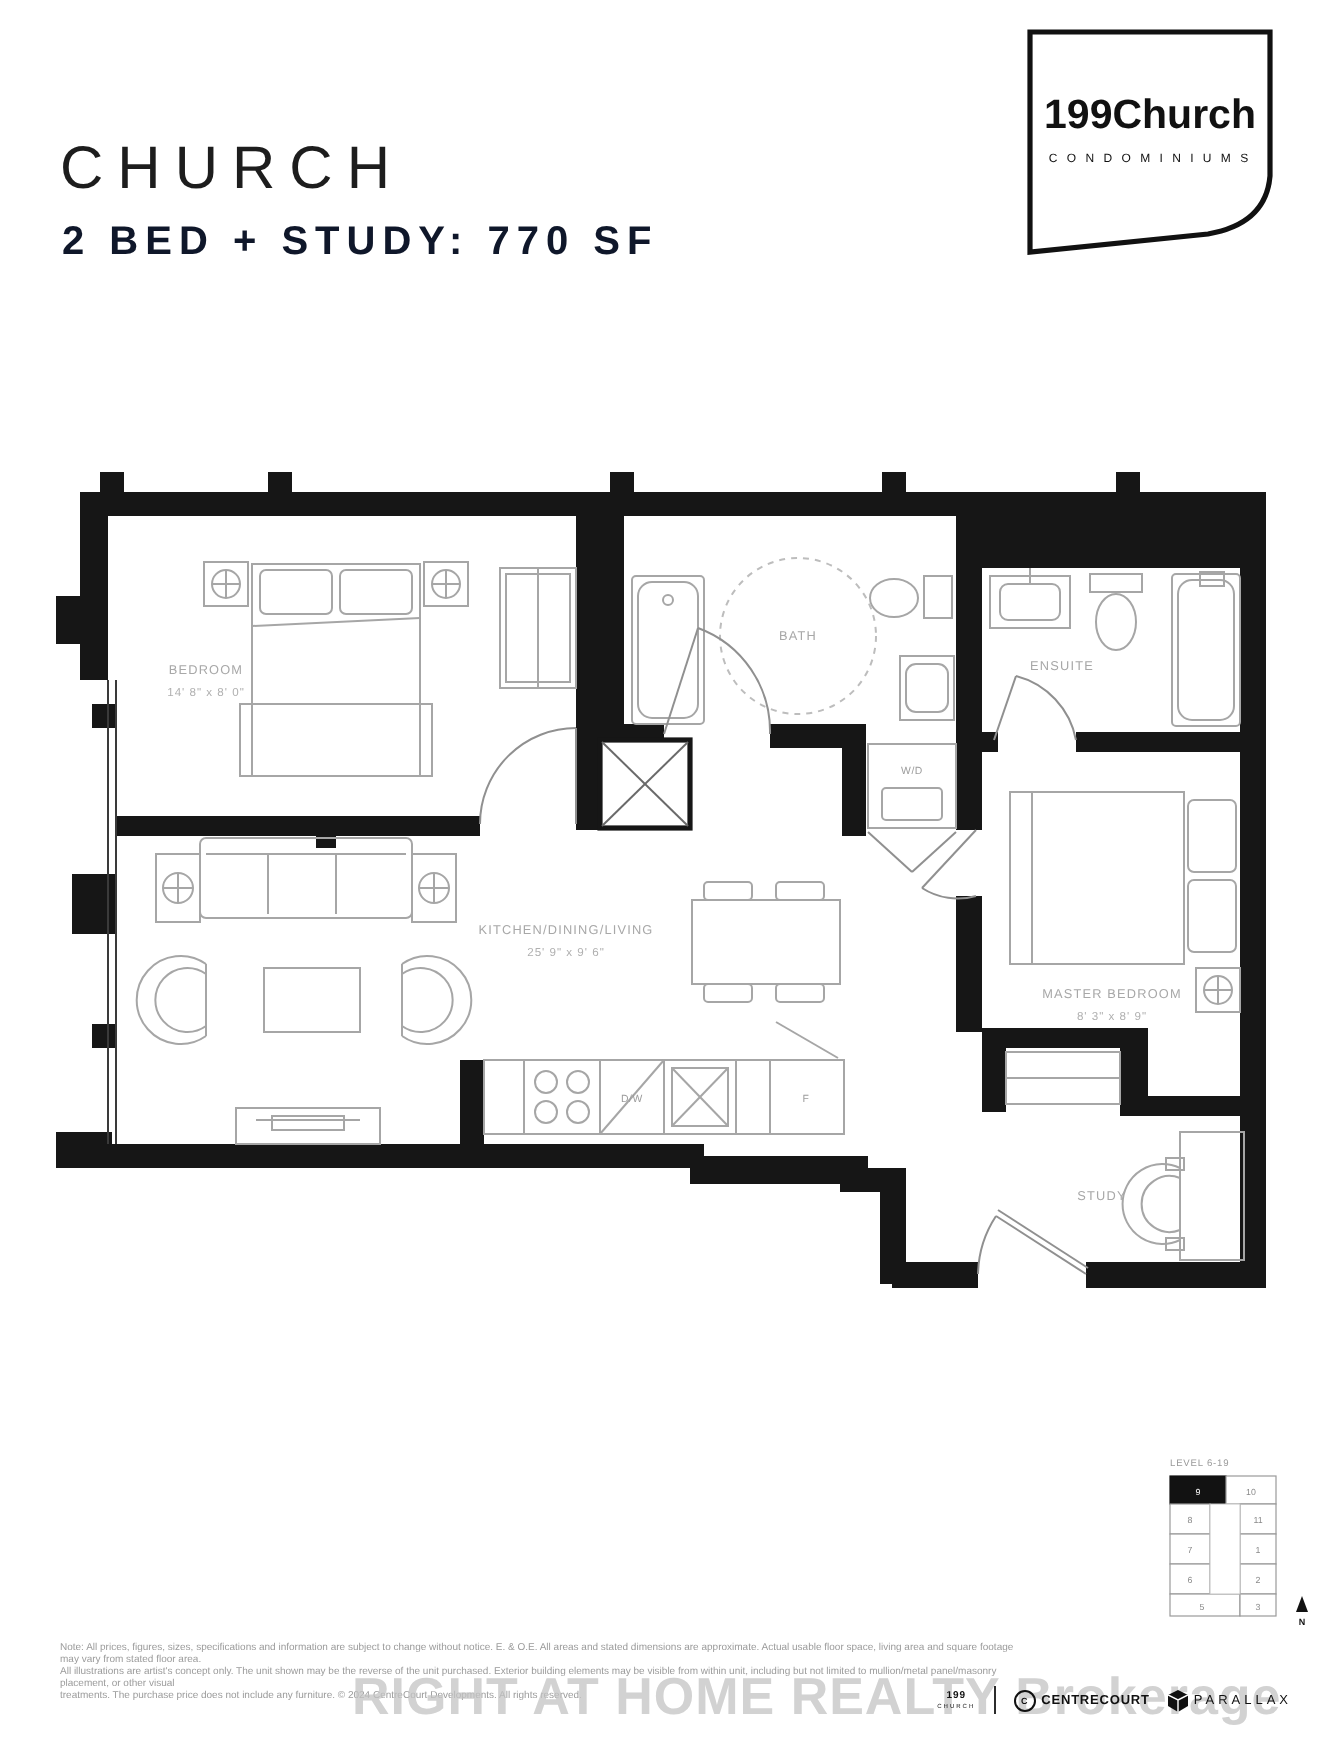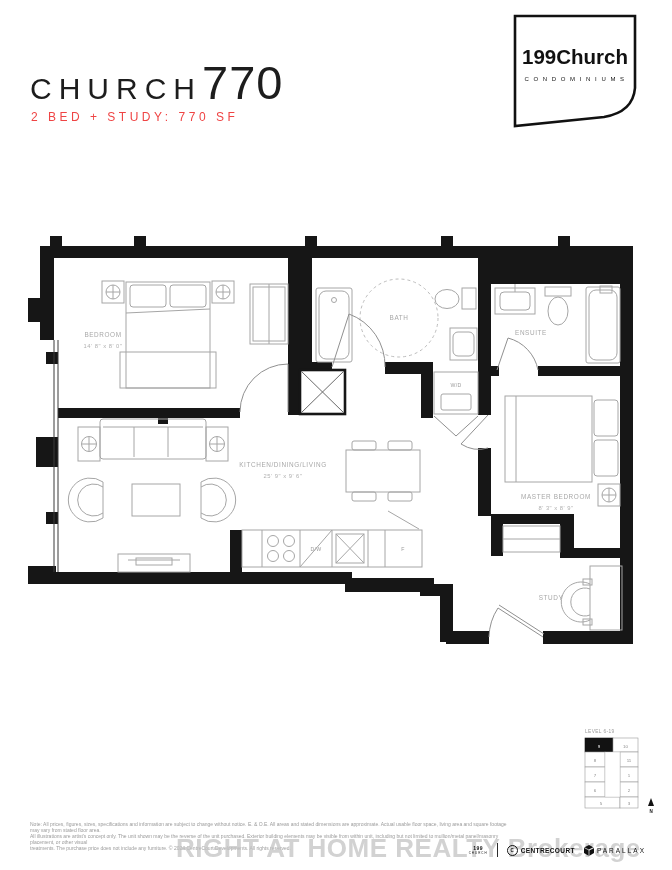--- a/index.html
+++ b/index.html
@@ -4,21 +4,21 @@
 <style>
   html,body{margin:0;padding:0;}
   body{
     width:672px;height:870px;position:relative;background:#ffffff;
     font-family:"Liberation Sans",sans-serif;overflow:hidden;color:#222;
   }
   
   .title-row{position:absolute;left:30px;top:68px;display:flex;align-items:baseline;}
   .title-church{font-size:30px;font-weight:300;letter-spacing:7px;color:#1d1d1d;}
   .title-number{font-size:47px;font-weight:500;letter-spacing:1px;color:#1d1d1d;line-height:30px;}
-  .subtitle{position:absolute;left:31px;top:110px;font-size:12px;font-weight:400;letter-spacing:3.5px;color:#ef4444;}
+  .subtitle{position:absolute;left:31px;top:110px;font-size:20px;font-weight:700;letter-spacing:3.5px;color:#0f172a;}
   .logo-box{position:absolute;left:508px;top:12px;}
   
   .plan{position:absolute;left:0;top:0;}
   .wall{fill:#161616;stroke:none;}
   .furn{fill:none;stroke:#a6a6a6;stroke-width:1;}
   .door{fill:none;stroke:#909090;stroke-width:1;}
   .win{stroke:#3a3a3a;stroke-width:1;fill:none;}
   .rlabel{fill:#a8a8a8;font-size:6.4px;letter-spacing:.6px;text-anchor:middle;}
   .dlabel{fill:#b0b0b0;font-size:5.8px;letter-spacing:.5px;text-anchor:middle;}
   .alabel{fill:#9c9c9c;font-size:5.2px;letter-spacing:.3px;text-anchor:middle;}
@@ -41,21 +41,20 @@
     display:flex;align-items:center;justify-content:center;font-size:4.5px;font-weight:700;color:#111;}
   .cc-text{font-size:6.5px;font-weight:700;letter-spacing:.4px;color:#111;}
   .px{display:flex;align-items:center;gap:3px;}
   .px-text{font-size:6.5px;font-weight:500;letter-spacing:2px;color:#111;}
 </style>
 </head>
 <body>
 
 <div class="title-row">
   <span class="title-church">CHURCH</span>
-    <span class="title-number">770</span>
 </div>
 <div class="subtitle">2 BED + STUDY: 770 SF</div>
 
 <svg class="logo-box" width="134" height="120" viewBox="0 0 134 120">
   <path d="M7,4 H127 V76 Q125,100 96,105 L7,114 Z" fill="none" stroke="#111" stroke-width="2.6"></path>
   <text x="67" y="52" text-anchor="middle" font-size="20.5" font-weight="bold" fill="#111">199Church</text>
   <text x="67" y="69" text-anchor="middle" font-size="6" letter-spacing="1.5" fill="#111">C O N D O M I N I U M S</text>
 </svg>
 
 <svg class="plan" width="672" height="870" viewBox="0 0 672 870">

